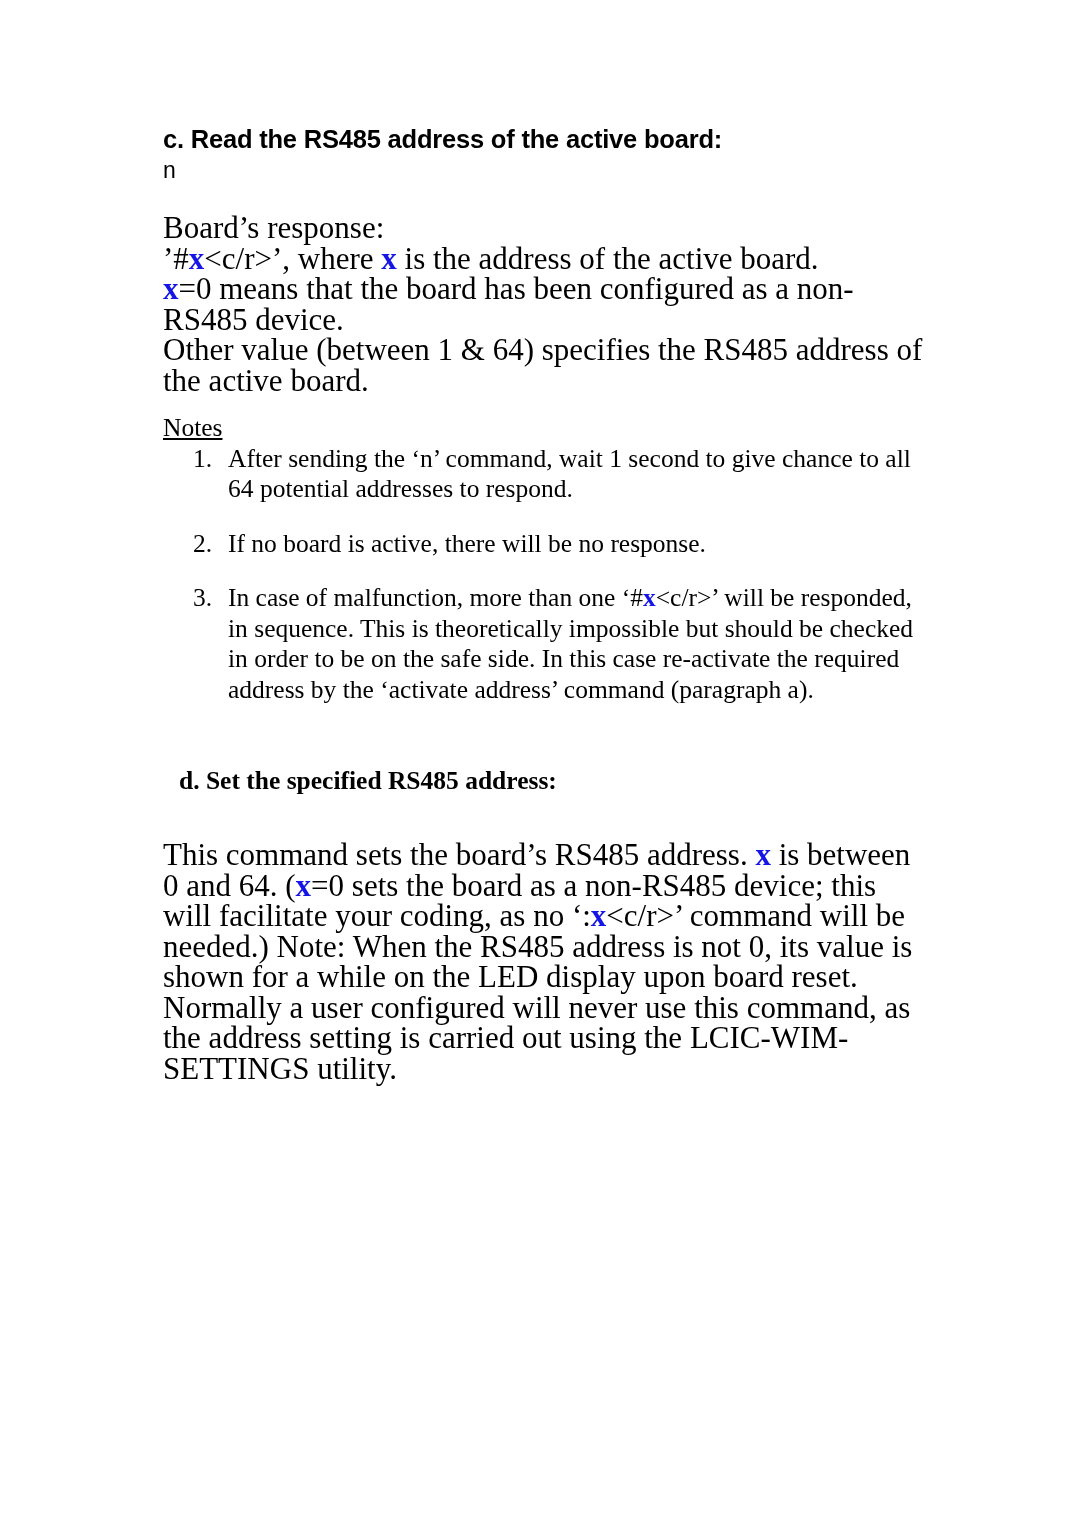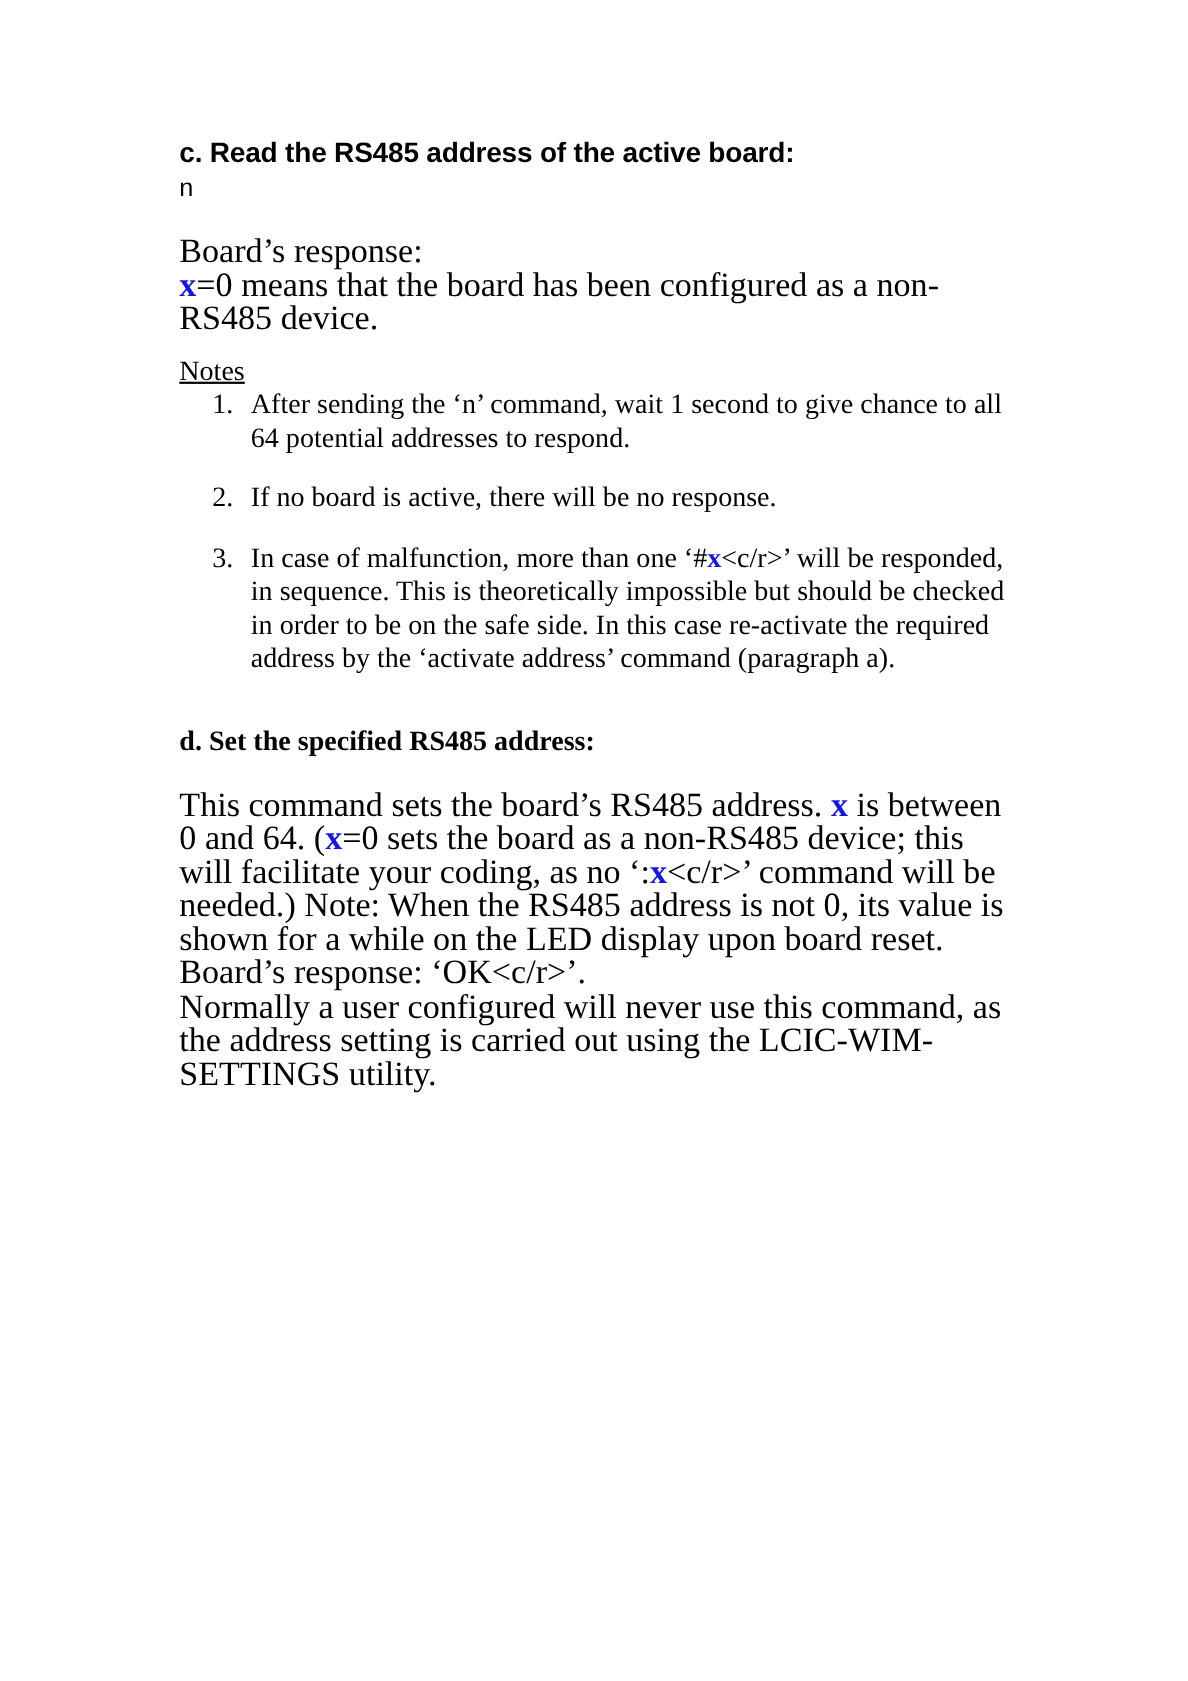--- a/index.html
+++ b/index.html
@@ -40,21 +40,21 @@
     font-size: 25.5px;
     line-height: 31px;
     letter-spacing: -0.2px;
     margin: 0;
   }
   .heading-serif {
     font-family: "Liberation Serif", "DejaVu Serif", serif;
     font-weight: bold;
     font-size: 25.5px;
     line-height: 31px;
-    margin: 0;
+    margin: 16px;
   }
 
   
   .cmd-sans {
     font-family: "Liberation Sans", "DejaVu Sans", sans-serif;
     font-size: 23px;
     line-height: 30px;
   }
   .para {
     font-size: 31px;
@@ -124,23 +124,25 @@
   <div class="content">
 
     <h2 class="heading-sans">c. Read the RS485 address of the active board:</h2>
 
     <div class="cmd-sans">n</div>
 
     <div class="spacer-md"></div>
 
     <p class="para">Board’s response:</p>
 
+    <p class="para"><span>’#</span><span class="var">x</span><span>&lt;c/r&gt;’, where </span><span class="var">x</span><span> is the address of the active board.</span></p>
 
     <p class="para"><span class="var">x</span><span>=0 means that the board has been configured as a non-RS485 device.</span></p>
 
+    <p class="para">Other value (between 1 &amp; 64) specifies the RS485 address of the active board.</p>
 
     <div class="spacer-sm"></div>
 
     <div>
       <span class="notes-label">Notes</span>
     </div>
 
     <ol class="notes-list">
 
       <li class="note-item">
@@ -162,21 +164,20 @@
 
     <div class="spacer-lg"></div>
 
     <h2 class="heading-serif">d. Set the specified RS485 address:</h2>
 
 
     <div class="spacer-md"></div>
 
     <p class="para"><span>This command sets the board’s RS485 address. </span><span class="var">x</span><span> is between 0 and 64. (</span><span class="var">x</span><span>=0 sets the board as a non-RS485 device; this will facilitate your coding, as no  ‘:</span><span class="var">x</span><span>&lt;c/r&gt;’ command will be needed.) Note: When the RS485 address is not 0, its value is shown for a while on the LED display upon board reset.</span></p>
 
-    <p class="para">Board’s response: ‘OK&lt;c/r&gt;’.</p>
 
     <p class="para">Normally a user configured will never use this command, as the address setting is carried out using the LCIC-WIM-SETTINGS utility.</p>
 
   </div>
 
   <div class="page-number">61</div>
 
 </div>
 
 </body></html>

